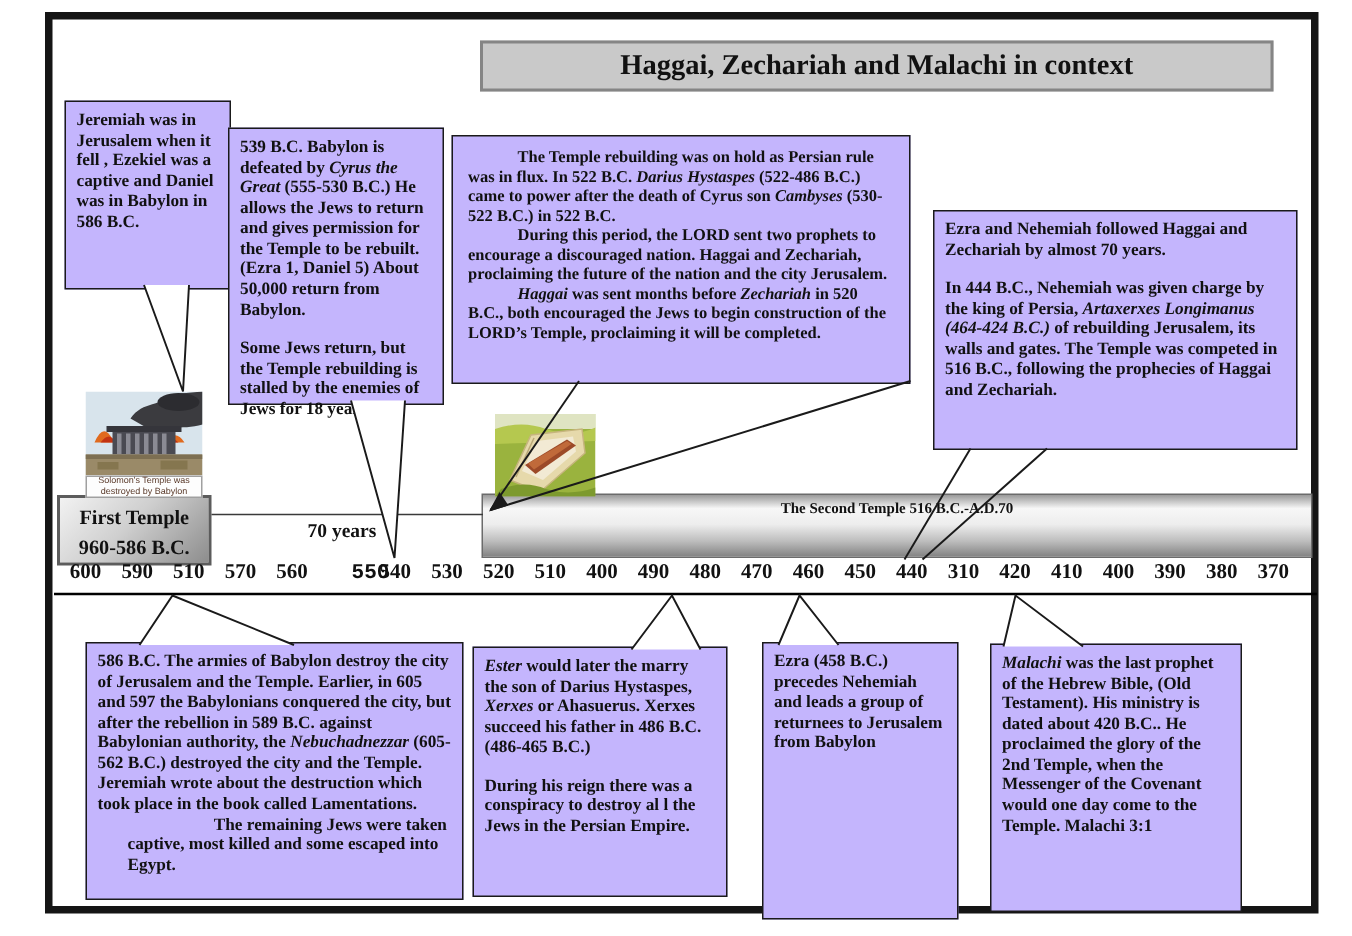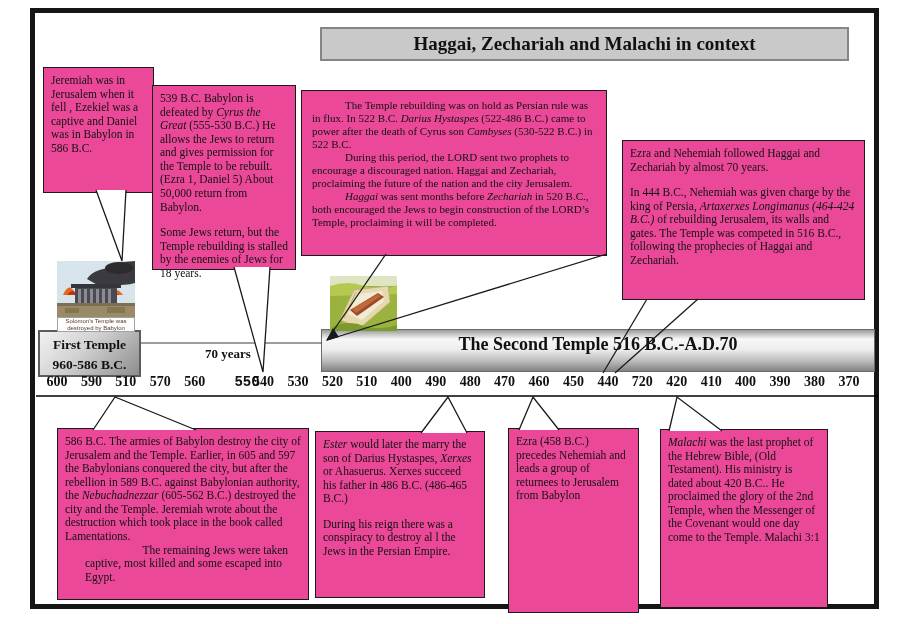--- a/index.html
+++ b/index.html
@@ -3,42 +3,42 @@
 <meta charset="utf-8">
 <style>
   html,body{margin:0;padding:0;background:#fff;}
   #canvas{position:relative;width:901px;height:624px;background:#fff;overflow:hidden;
           font-family:"Liberation Serif",serif;color:#111;}
   #frame{position:absolute;left:30px;top:8px;width:849px;height:601px;
          border:5px solid #151515;box-sizing:border-box;background:#fff;}
   #title-banner{position:absolute;left:320px;top:27px;width:529px;height:34px;
          background:#c9c9c9;border:2px solid #858585;box-sizing:border-box;
          text-align:center;font-weight:bold;font-size:19px;line-height:29px;z-index:3;}
-  .callout{position:absolute;background:#ec4899;border:1.5px solid #1a1a1a;
-         box-sizing:border-box;padding:6px 7px;font-weight:normal;font-size:11.5px;
+  .callout{position:absolute;background:#c4b5fd;border:1.5px solid #1a1a1a;
+         box-sizing:border-box;padding:6px 7px;font-weight:bold;font-size:11.5px;
          line-height:1.18;z-index:3;}
   .para{margin:0;}
   .gap{margin-top:12px;}
   .it{font-style:italic;}
   #callout-jeremiah{left:43px;top:67px;width:111px;height:126px;}
   #callout-cyrus{left:152px;top:85px;width:144px;height:185px;}
   #callout-rebuilding{left:301px;top:90px;width:306px;height:166px;font-size:11px;padding:8px 10px;}
   #callout-ezra-nehemiah{left:622px;top:140px;width:243px;height:160px;}
   #callout-babylon{left:57px;top:428px;width:252px;height:172px;}
   #callout-esther{left:315px;top:431px;width:170px;height:167px;}
   #callout-ezra-return{left:508px;top:428px;width:131px;height:185px;}
   #callout-malachi{left:660px;top:429px;width:168px;height:179px;}
   #first-temple-box{position:absolute;left:38px;top:330px;width:103px;height:47px;
          background:linear-gradient(135deg,#f2f2f2 0%,#cfcfcf 45%,#8d8d8d 100%);
          border:2px solid #5c5c5c;box-sizing:border-box;text-align:center;
          font-weight:bold;font-size:13.5px;line-height:1.45;padding-top:3px;z-index:2;}
   #second-temple-bar{position:absolute;left:321px;top:329px;width:554px;height:43px;
          background:linear-gradient(#9a9a9a 0%,#f7f7f7 22%,#ededed 48%,#bdbdbd 75%,#838383 100%);
          border:1px solid #6b6b6b;box-sizing:border-box;text-align:center;
-         font-weight:bold;font-size:18px;padding-top:4px;z-index:2;}
+         font-weight:bold;font-size:10px;padding-top:4px;z-index:2;}
   #gap-label{position:absolute;left:205px;top:346px;font-weight:bold;font-size:13px;z-index:2;}
   #tick-row{position:absolute;left:36px;top:374px;width:842px;height:19px;z-index:2;}
   .tick{position:absolute;width:40px;text-align:center;font-weight:bold;font-size:14px;}
   #burning-temple-image{position:absolute;left:57px;top:261px;width:78px;height:56px;z-index:2;}
   #burning-temple-caption{position:absolute;left:57px;top:317px;width:78px;height:15px;
          background:#fdfdfd;border:1px solid #a0a0a0;box-sizing:border-box;text-align:center;
          font-family:"Liberation Sans",sans-serif;font-size:6px;line-height:6.5px;color:#5a3a2a;z-index:2;}
   #second-temple-image{position:absolute;left:330px;top:276px;width:67px;height:55px;z-index:2;}
   #pointer-overlay{position:absolute;left:0;top:0;width:901px;height:624px;z-index:5;pointer-events:none;}
 </style>
@@ -100,21 +100,21 @@
       <span class="tick" style="left: 242.01px;">530</span>
       <span class="tick" style="left: 276.44px;">520</span>
       <span class="tick" style="left: 310.87px;">510</span>
       <span class="tick" style="left: 345.3px;">400</span>
       <span class="tick" style="left: 379.73px;">490</span>
       <span class="tick" style="left: 414.16px;">480</span>
       <span class="tick" style="left: 448.59px;">470</span>
       <span class="tick" style="left: 483.02px;">460</span>
       <span class="tick" style="left: 517.45px;">450</span>
       <span class="tick" style="left: 551.88px;">440</span>
-      <span class="tick" style="left: 586.31px;">720</span>
+      <span class="tick" style="left: 586.31px;">310</span>
       <span class="tick" style="left: 620.74px;">420</span>
       <span class="tick" style="left: 655.17px;">410</span>
       <span class="tick" style="left: 689.6px;">400</span>
       <span class="tick" style="left: 724.03px;">390</span>
       <span class="tick" style="left: 758.46px;">380</span>
       <span class="tick" style="left: 792.89px;">370</span>
     </div>
 
   <div id="burning-temple-image">
     <svg width="78" height="56" viewBox="0 0 78 56">

